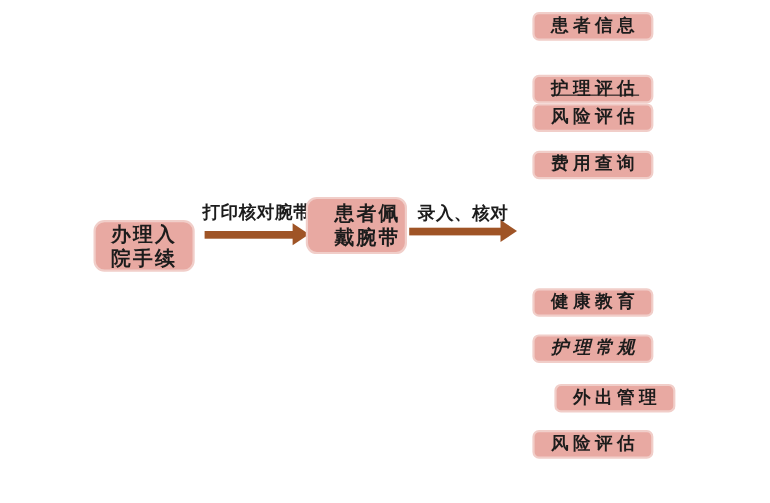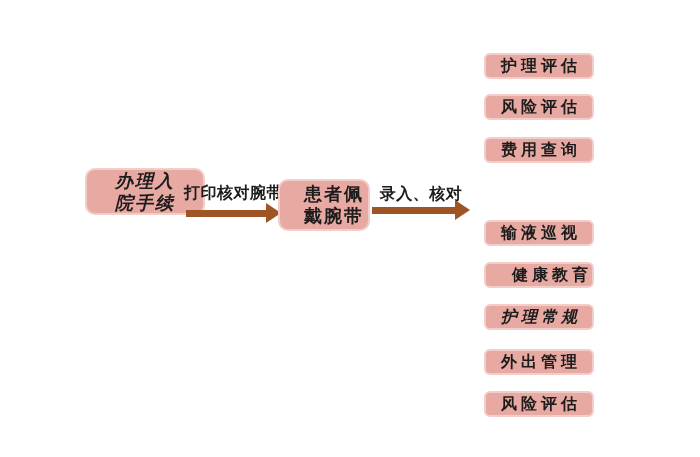--- a/index.html
+++ b/index.html
@@ -32,21 +32,21 @@
     align-items: center;
     justify-content: center;
     text-align: center;
     font-weight: bold;
     font-size: 18px;
     line-height: 22px;
     letter-spacing: 2px;
     white-space: pre-line;
     color: var(--text);
   }
-  .node-admission { left: 85px;  top: 168px; width: 120px; height: 47px; font-style: italic; }
+  .node-admission { left: 85px;  top: 200px; width: 92px; height: 47px; }
   .node-wristband { left: 278px; top: 179px; width: 92px;  height: 52px; padding-left: 20px; }
 
   
   .module {
     position: absolute;
     left: 484px;
     width: 110px;
     height: 26px;
     background: var(--node-fill);
     border: 2px solid var(--node-border);
@@ -115,22 +115,22 @@
   <div class="node node-wristband">患者佩
 戴腕带</div>
 
   <div class="arrow-label arrow-label-2">录入、核对</div>
 
   <div class="arrow arrow-2">
     <div class="arrow-shaft"></div>
     <div class="arrow-head"></div>
   </div>
 
-  <div class="module" style="top: 53px;">护理评估</div>
+  <div class="module" style="top: 11px;">患者信息</div>
+  <div class="module" style="top: 68px; text-decoration: underline;">护理评估</div>
   <div class="module" style="top: 94px;">风险评估</div>
   <div class="module" style="top: 137px;">费用查询</div>
-  <div class="module" style="top: 220px;">输液巡视</div>
-  <div class="module" style="top: 262px; text-align: right;">健康教育</div>
+  <div class="module" style="top: 262px;">健康教育</div>
   <div class="module" style="top: 304px; font-style: italic;">护理常规</div>
-  <div class="module" style="top: 349px;">外出管理</div>
+  <div class="module" style="top: 349px; margin-left: 20px;">外出管理</div>
   <div class="module" style="top: 391px;">风险评估</div>
 
 </div>
 
 </body></html>

